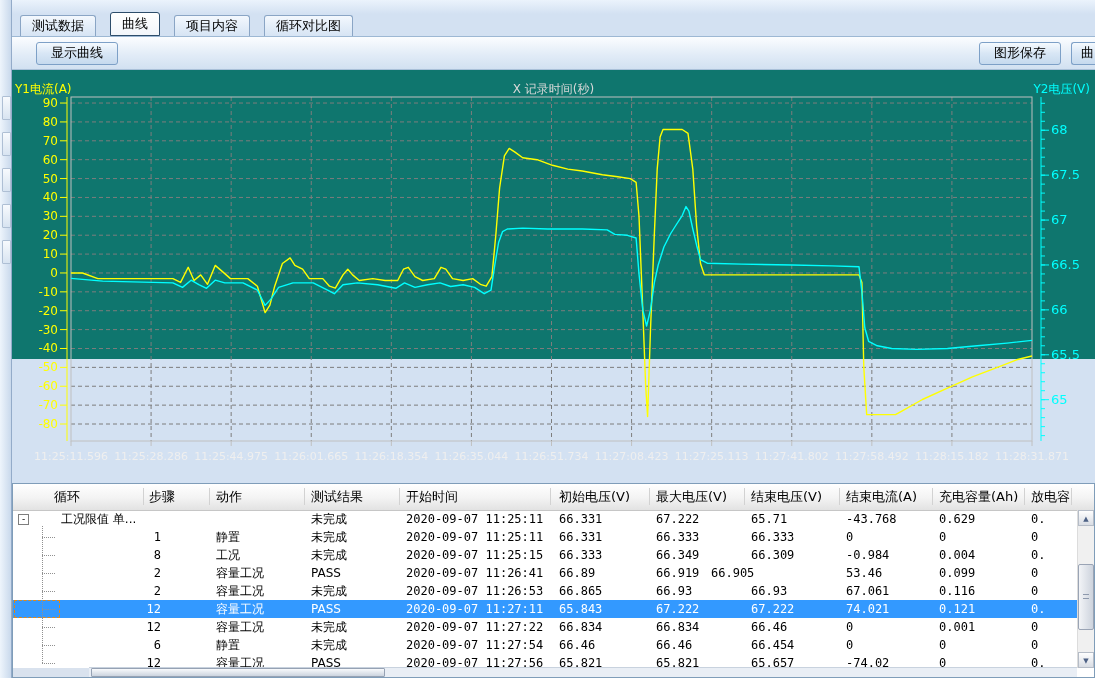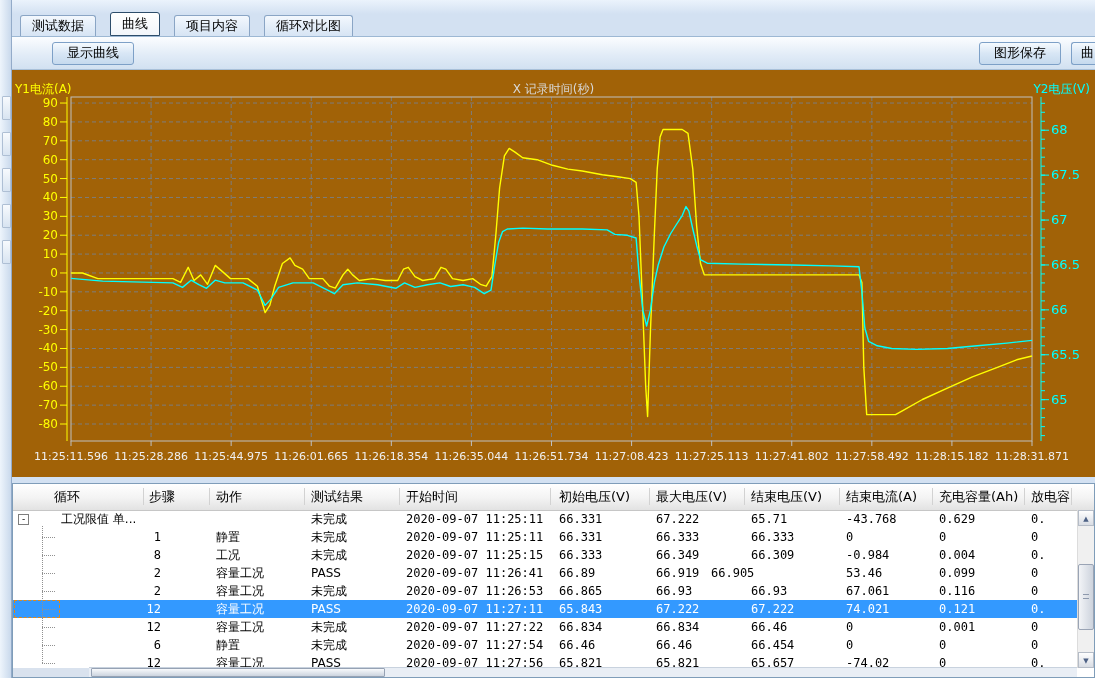--- a/index.html
+++ b/index.html
@@ -15,25 +15,25 @@
   
   .tabbar{position:absolute;top:14px;left:0;right:0;height:22px;display:flex;align-items:flex-end;padding-left:8px;gap:14px}
   .tab{height:20px;line-height:20px;padding:0 11px;font-size:13px;color:#000;cursor:default;
       background:linear-gradient(#f3f8fe,#d6e4f4);border:1px solid #8aa5c5;border-bottom:none;border-radius:3px 3px 0 0}
   .tab.active{height:22px;line-height:22px;background:linear-gradient(#ffffff,#f2f6fb);border:1px solid #2d4d6b;position:relative;z-index:2}
   
   .toolbar{position:absolute;top:36px;left:0;right:0;height:34px;display:flex;align-items:center;
       background:linear-gradient(#fbfdff,#e2ecf7 55%,#d2e1f1);border-top:1px solid #9db8d4;border-bottom:1px solid #a9c0d8;box-sizing:border-box}
   .btn{height:23px;padding:0 14px;font-size:13px;color:#000;white-space:nowrap;
       background:linear-gradient(#f5fafe,#d8e6f5 50%,#c6daee);border:1px solid #7da0c7;border-radius:3px}
-  .btn-show{margin-left:40px}
+  .btn-show{margin-left:24px}
   .toolbar-right{margin-left:auto;display:flex;gap:10px}
   .btn-partial{width:24px;padding:0 0 0 8px;overflow:hidden;border-right:none;border-radius:3px 0 0 3px}
   
-  .chart-panel{position:absolute;top:70px;left:0;width:1083px;height:407px;background:#a16207}
+  .chart-panel{position:absolute;top:70px;left:0;width:1083px;height:289px;background:#0f766e}
   .chart-label{position:absolute;font-size:12px;top:11px;white-space:nowrap}
   .lbl-y1{left:3px;color:#ffff00}
   .lbl-title{left:0;right:0;text-align:center;color:#d8d8d8}
   .lbl-y2{right:5px;color:#00ffff}
   #chart-svg{position:absolute;left:0;top:0}
   
   .table-panel{position:absolute;top:483px;left:0;width:1083px;height:195px;background:#fff;
       border:1px solid #7f9db9;box-sizing:border-box}
   .thead{position:absolute;top:0;left:0;right:0;height:26px;font-size:13px;color:#000;
       background:linear-gradient(#ffffff,#f3f3f3 55%,#e2e2e2);border-bottom:1px solid #c6c6c6}

